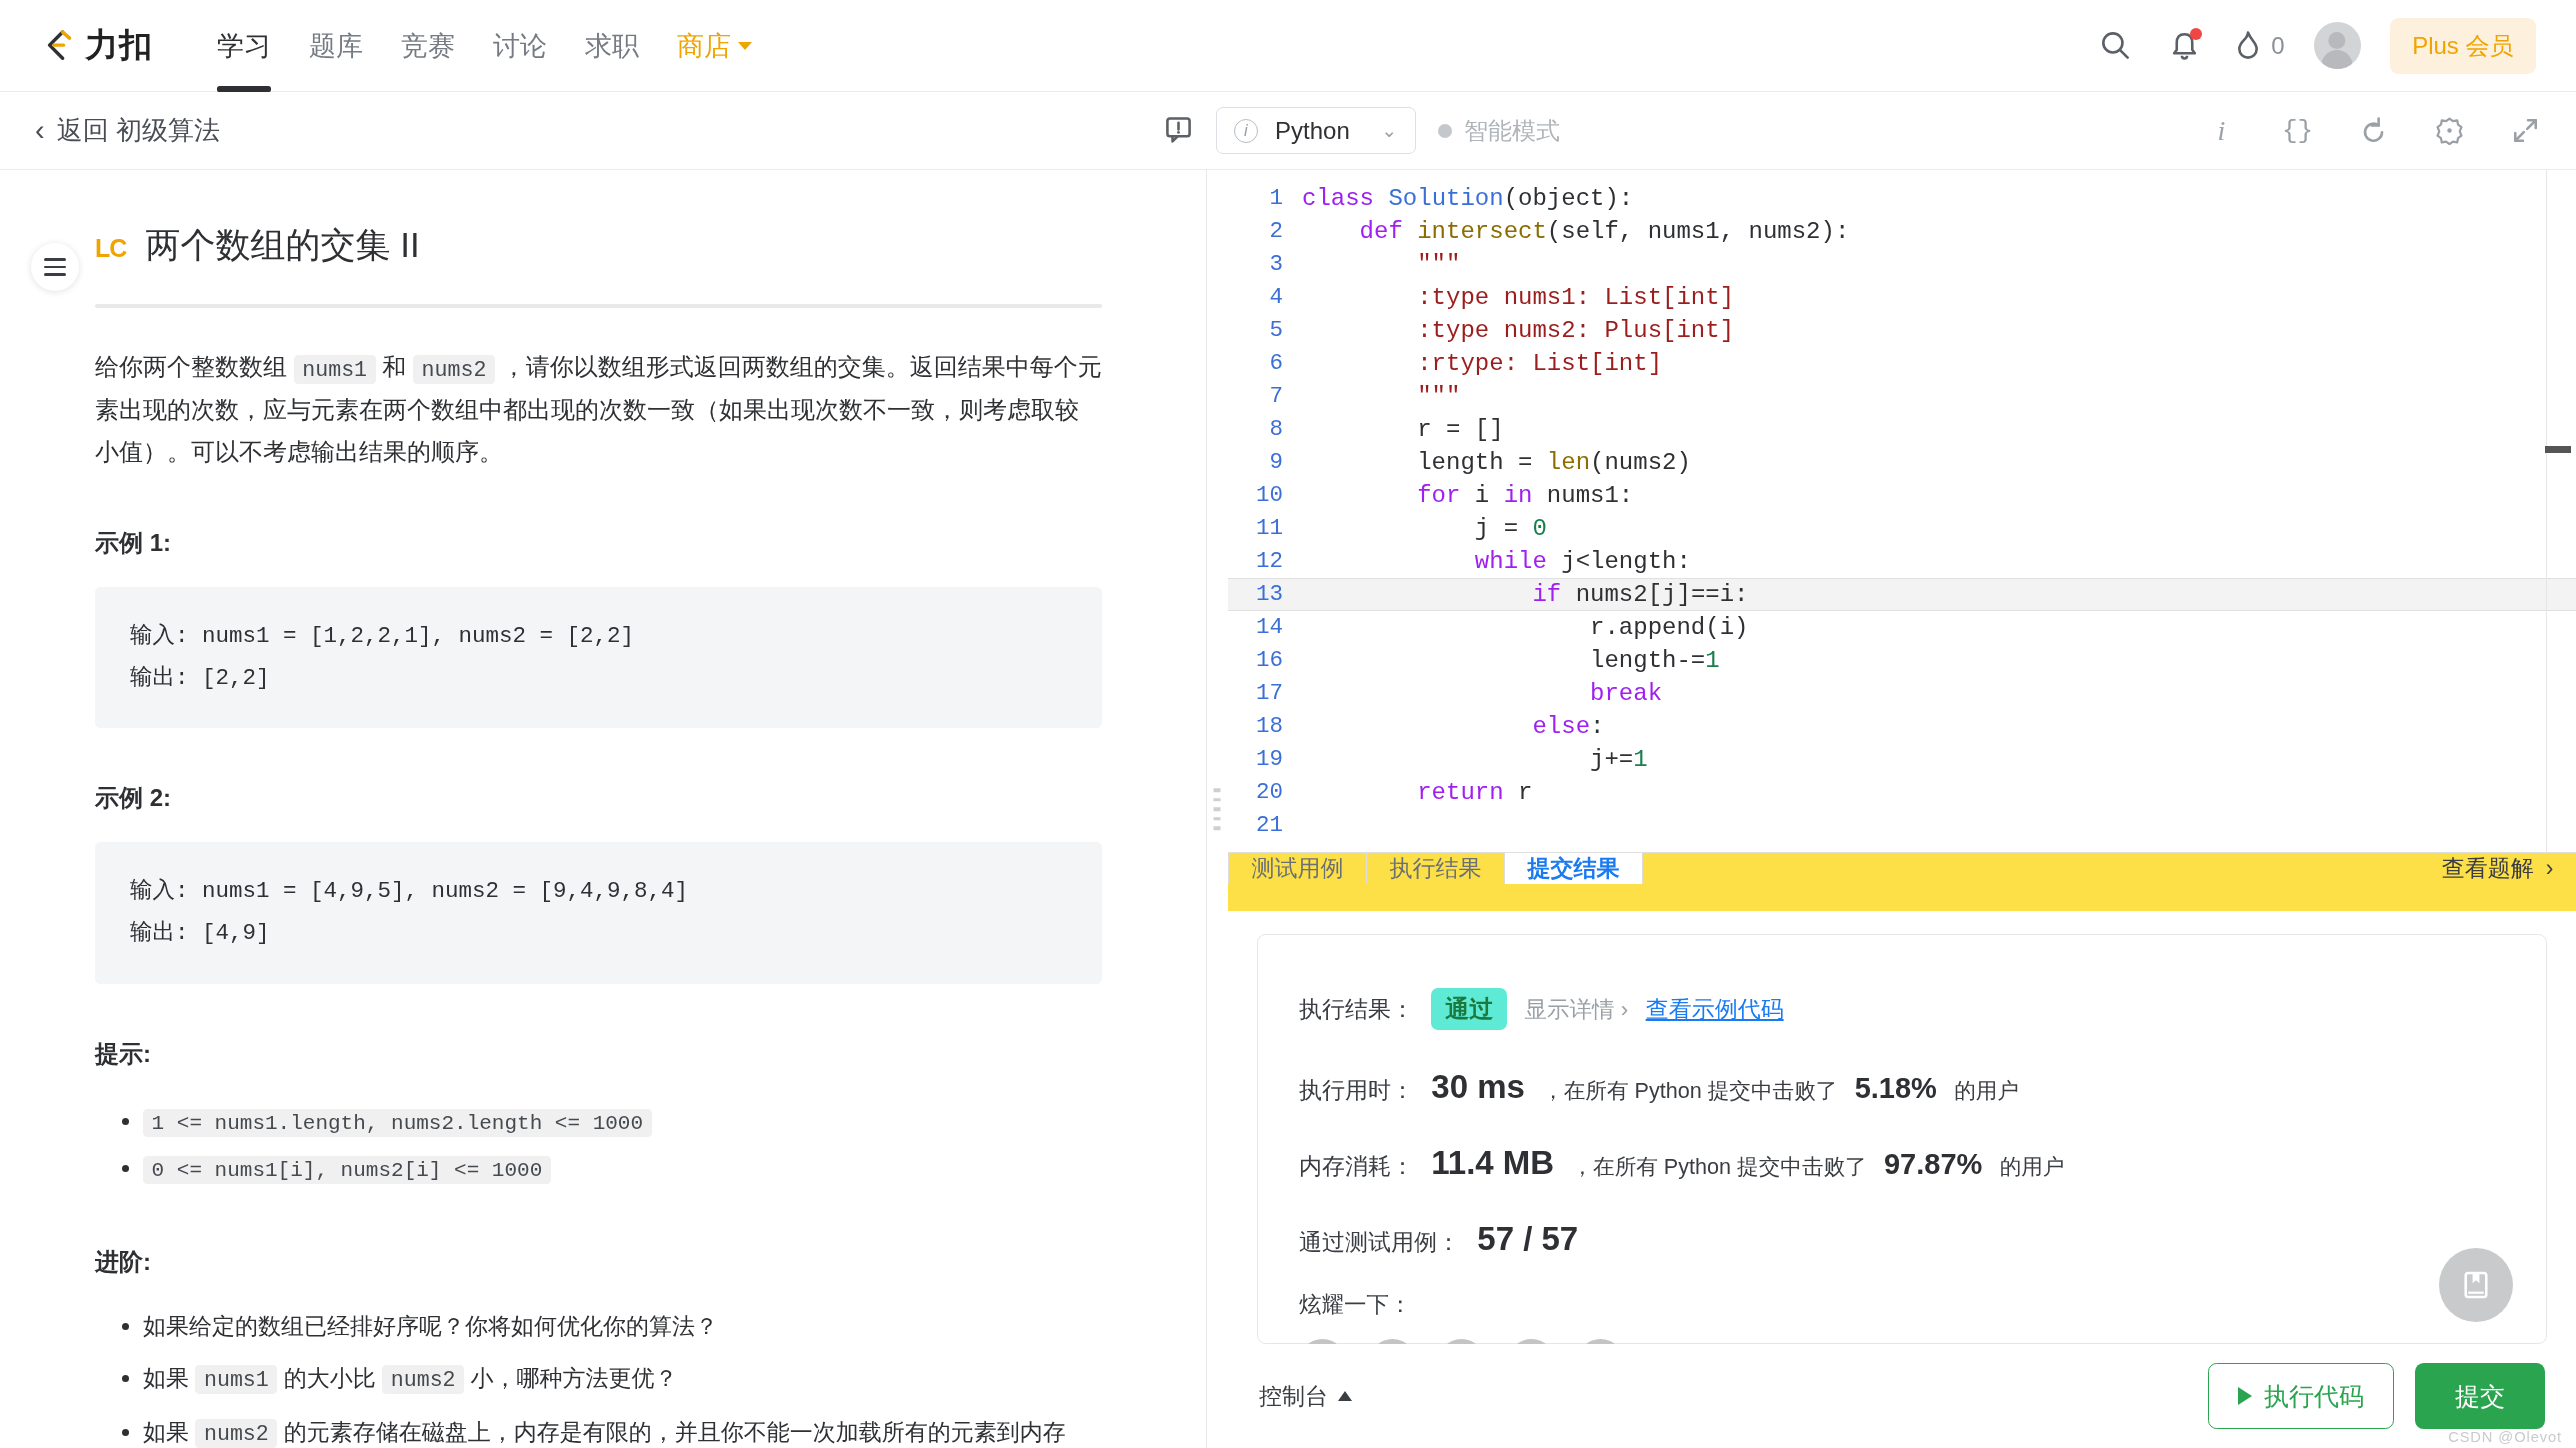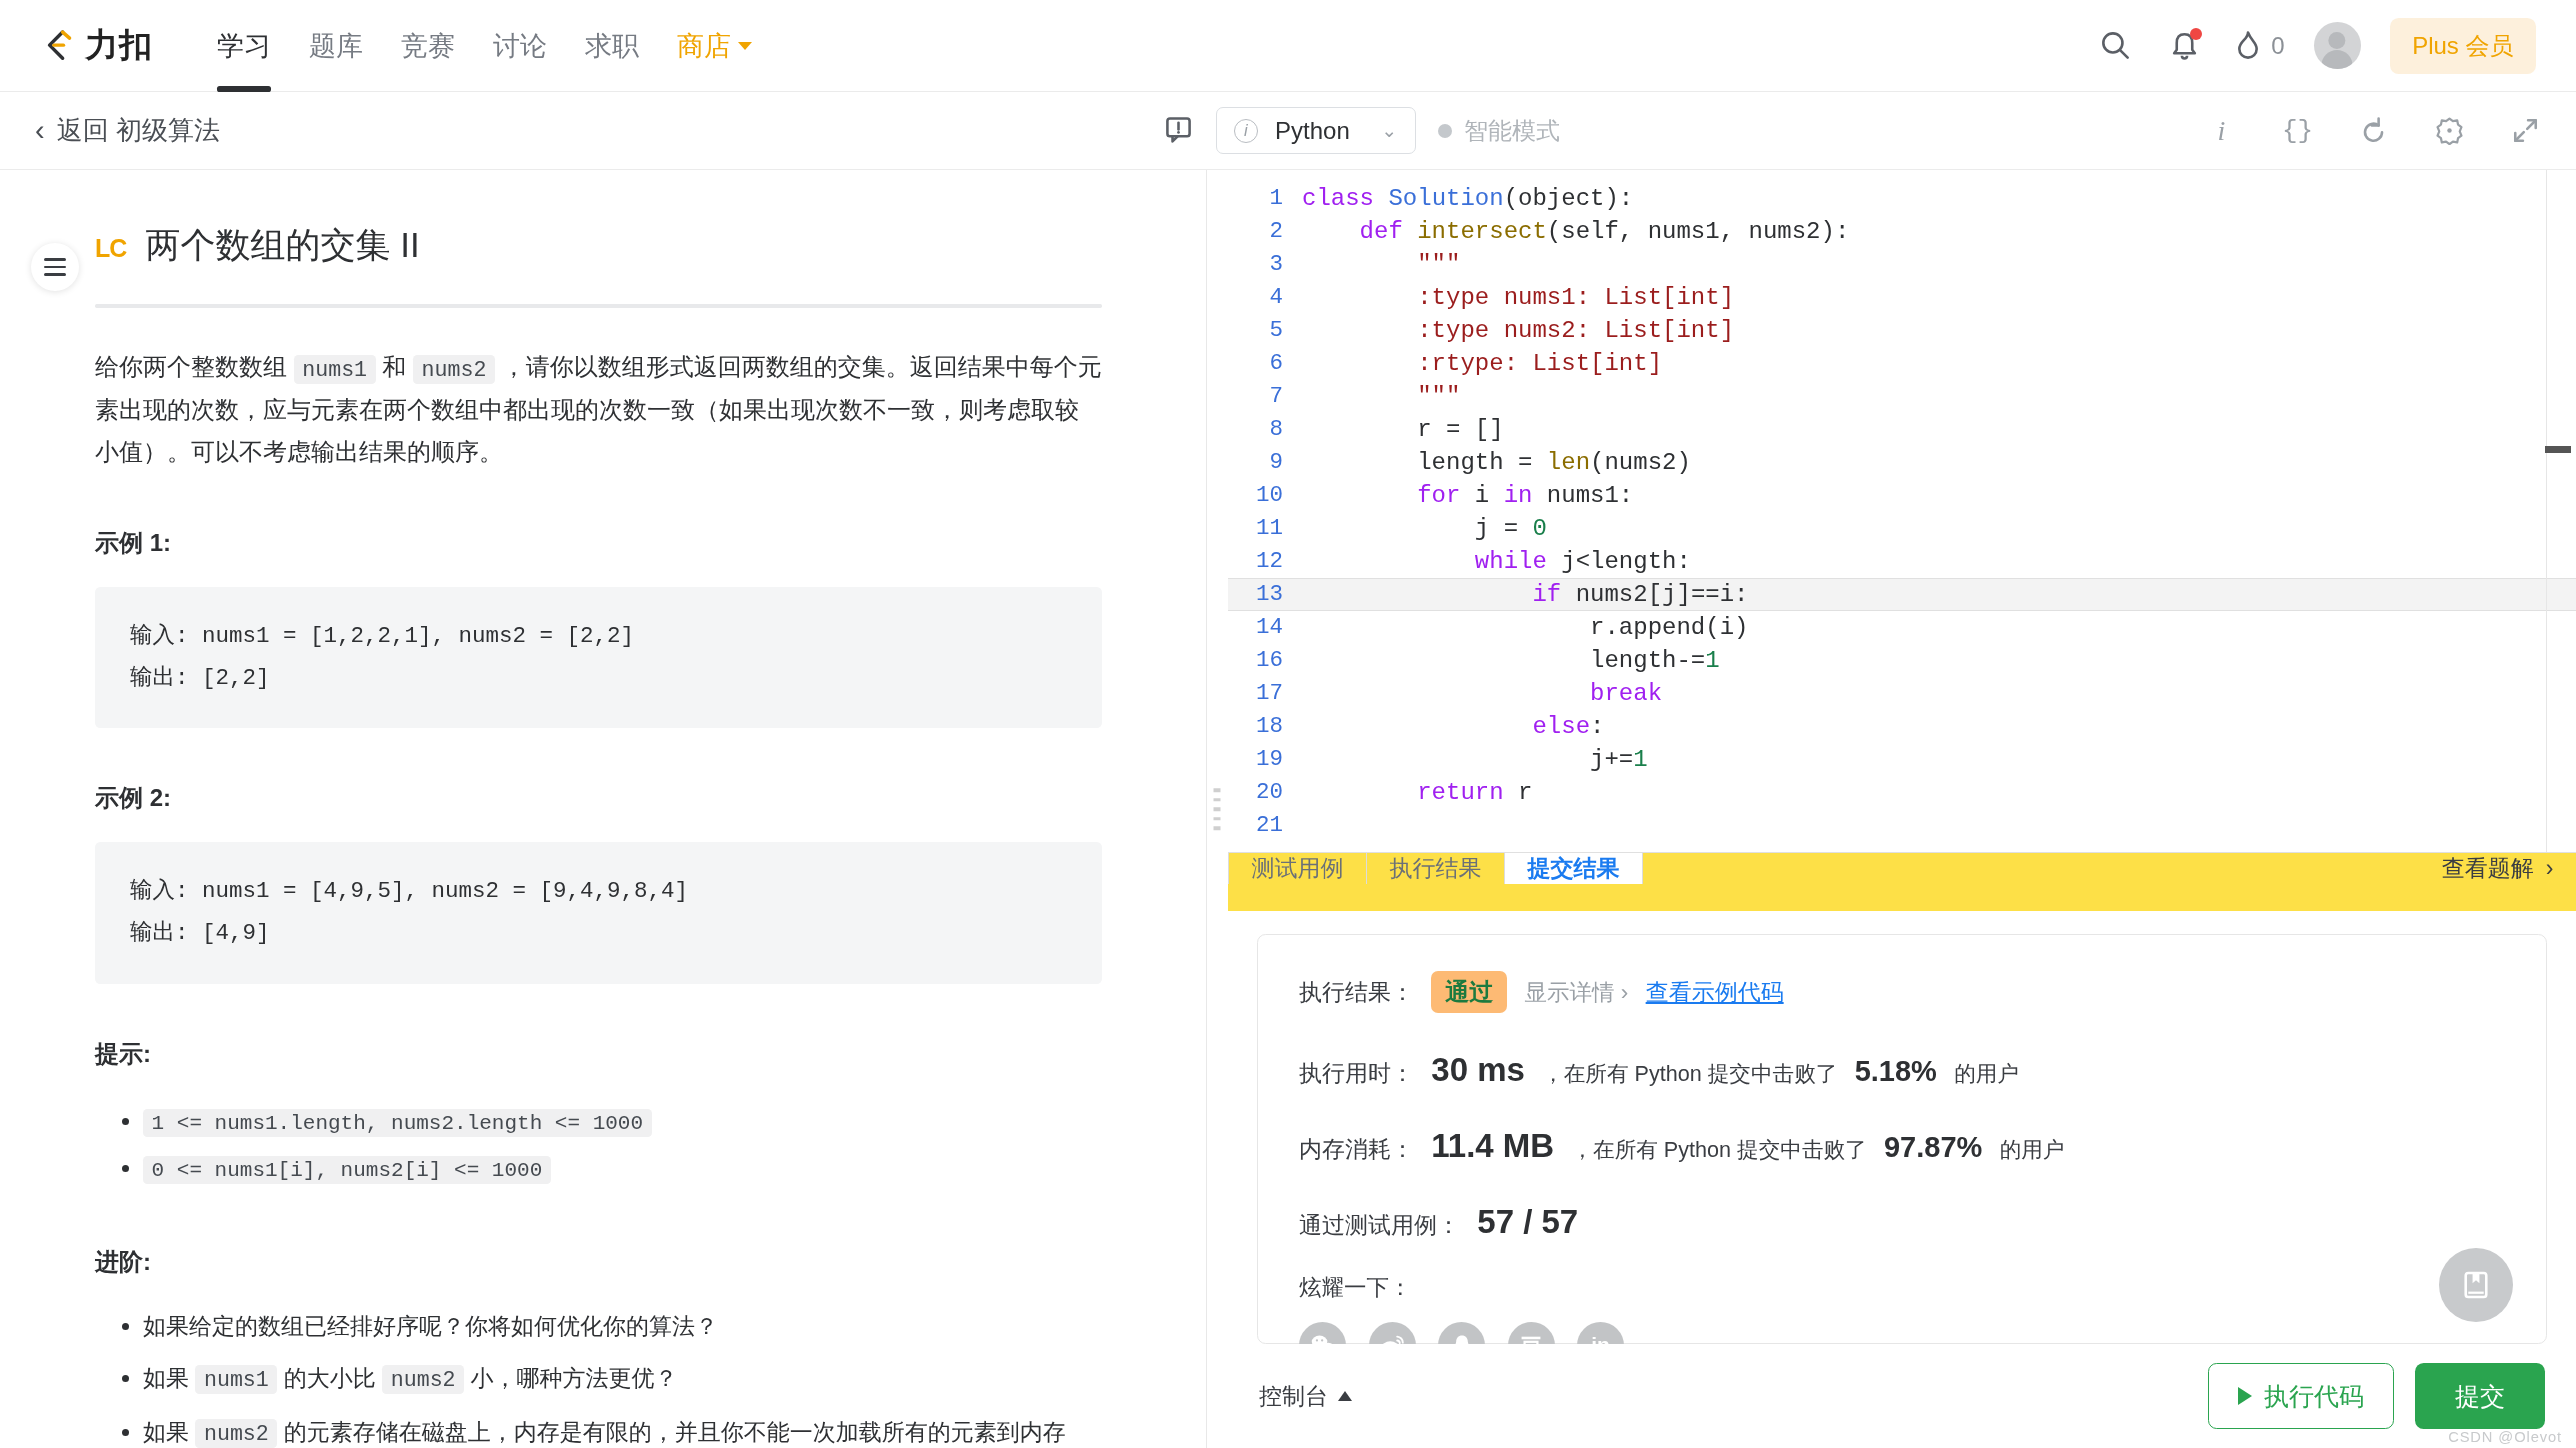--- a/index.html
+++ b/index.html
@@ -147,21 +147,21 @@
     cursor:pointer; border-right:0.9px solid #dcdcdc;
   }
   .rtab.active { background:#fff; color:#1a7bf0; font-weight:700; border-right:0.9px solid #dcdcdc; }
   .rtab:first-child { border-left:0.9px solid #dcdcdc; }
   .view-sol { margin-left:auto; display:flex; align-items:center; gap:12px; padding-right:22.5px; font-size:23px; color:#3a3d42; cursor:pointer; }
 
   .resbody { position:absolute; left:0; top:741px; right:0; bottom:104px; background:#fff; padding:22.5px 29px 0 29px; }
   .rescard { border:0.9px solid #e6e6e6; border-radius:8.6px; height:100%; padding:36px 41px; position:relative; }
   .rline { display:flex; align-items:baseline; gap:17.3px; margin-bottom:38px; }
   .rlabel { font-size:23px; color:#3a3d42; }
-  .pass-badge { background:#fdba74; color:#1c7a3f; font-size:24px; font-weight:700; padding:5.2px 14px; border-radius:7px; }
+  .pass-badge { background:#5eead4; color:#1c7a3f; font-size:24px; font-weight:700; padding:5.2px 14px; border-radius:7px;margin-top:17px; }
   .detail-link { font-size:22.5px; color:#9aa0a6; cursor:pointer; }
   .sample-link { font-size:23px; color:#1a7bf0; text-decoration:underline; cursor:pointer; }
   .big-val { font-size:33px; font-weight:700; color:#2e3033; }
   .sub-txt { font-size:21.6px; color:#3a3d42; }
   .pct { font-size:29px; font-weight:700; color:#2e3033; }
   .share-label { font-size:22.5px; color:#3a3d42; margin-bottom:19px; }
   .share-row { display:flex; gap:22.5px; }
   .share-ic { width:47px; height:47px; border-radius:50%; background:#c2c4c6; display:flex; align-items:center; justify-content:center; cursor:pointer; color:#fff; font-size:21px; font-weight:700; }
   .book-fab {
     position:absolute; right:33px; bottom:21px; width:74px; height:74px; border-radius:50%;
@@ -374,21 +374,21 @@
           <div class="cline">
             <span class="lno">3</span>
             <span class="ctext"><span class="t-pl">        </span><span class="t-str">"""</span></span>
           </div>
           <div class="cline">
             <span class="lno">4</span>
             <span class="ctext"><span class="t-pl">        </span><span class="t-str">:type nums1: List[int]</span></span>
           </div>
           <div class="cline">
             <span class="lno">5</span>
-            <span class="ctext"><span class="t-pl">        </span><span class="t-str">:type nums2: List[int]</span></span>
+            <span class="ctext"><span class="t-pl">        </span><span class="t-str">:type nums2: Plus[int]</span></span>
           </div>
           <div class="cline">
             <span class="lno">6</span>
             <span class="ctext"><span class="t-pl">        </span><span class="t-str">:rtype: List[int]</span></span>
           </div>
           <div class="cline">
             <span class="lno">7</span>
             <span class="ctext"><span class="t-pl">        </span><span class="t-str">"""</span></span>
           </div>
           <div class="cline">

